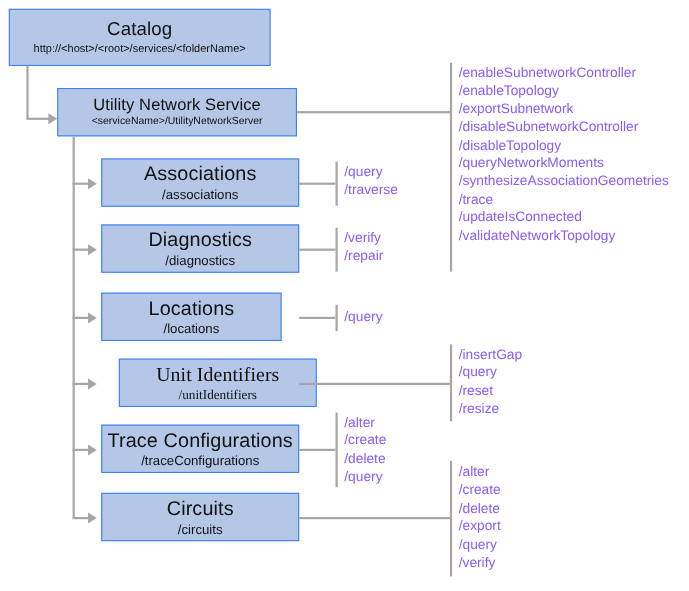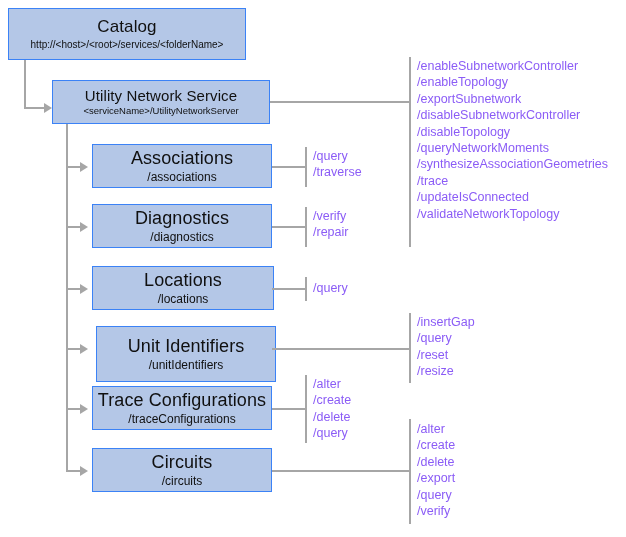--- a/index.html
+++ b/index.html
@@ -157,31 +157,31 @@
     <span class="title">Diagnostics</span>
     <span class="subtitle">/diagnostics</span>
   </div>
   <div class="hline" style="left:272px; top:226px; width:33px;"></div>
   <div class="vbar" style="left:305px; top:207px; height:40px;"></div>
   <div class="ops" style="left:313px; top:208px;">
     <span class="op">/verify</span>
     <span class="op">/repair</span>
   </div>
 
-  <div class="node" style="left:92px; top:266px; width:182px; height:44px;">
+  <div class="node" style="left:92px; top:266px; width:164px; height:44px;">
     <span class="title">Locations</span>
     <span class="subtitle">/locations</span>
   </div>
   <div class="hline" style="left:272px; top:288px; width:33px;"></div>
   <div class="vbar" style="left:305px; top:277px; height:24px;"></div>
   <div class="ops" style="left:313px; top:280px;">
     <span class="op">/query</span>
   </div>
 
-  <div class="node" style="left:96px; top:326px; width:180px; height:56px;">
+  <div class="node" style="left:108px; top:326px; width:180px; height:44px;font-family:Liberation Serif, serif;">
     <span class="title">Unit Identifiers</span>
     <span class="subtitle">/unitIdentifiers</span>
   </div>
   <div class="hline" style="left:272px; top:348px; width:137px;"></div>
   <div class="vbar" style="left:409px; top:313px; height:70px;"></div>
   <div class="ops" style="left:417px; top:314px;">
     <span class="op">/insertGap</span>
     <span class="op">/query</span>
     <span class="op">/reset</span>
     <span class="op">/resize</span>

